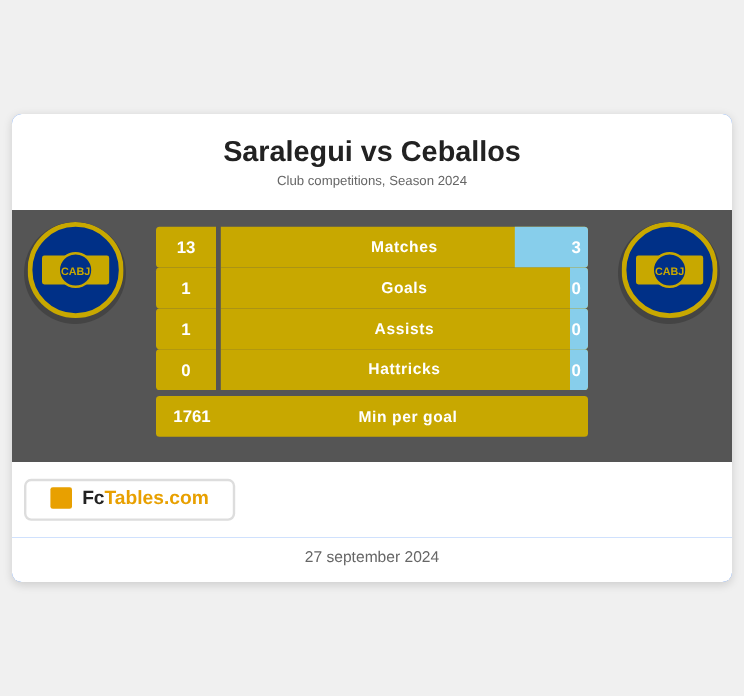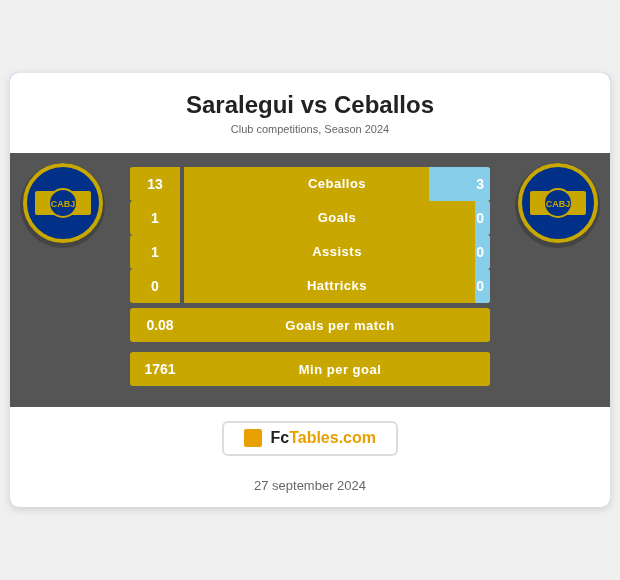--- a/index.html
+++ b/index.html
@@ -153,22 +153,22 @@
       display: flex;
       align-items: center;
       justify-content: center;
       font-size: 13px;
       font-weight: bold;
       color: #fff;
       border-radius: 0 3px 3px 0;
       letter-spacing: 0.5px;
     }
     .watermark {
-      text-align: center;
-      padding: 14px 20px;
+      text-align: left;
+      padding: 14px 10px;
       background: #fff;
     }
     .watermark-box {
       display: inline-block;
       border: 2px solid #ddd;
       border-radius: 6px;
       padding: 6px 20px;
     }
     .watermark-text {
       font-size: 16px;
@@ -225,21 +225,21 @@
           <circle cx="40" cy="40" r="14" fill="#003087" stroke="#c8a800" stroke-width="2"></circle>
           <text x="40" y="44" text-anchor="middle" fill="#c8a800" font-size="9" font-weight="bold" font-family="Arial">CABJ</text>
         </svg>
       </div>
     </div>
 
     <div class="stats-container" id="stats-with-right">
     <div class="stat-row">
           <div class="stat-left-val">13</div>
           <div class="stat-bar-wrap">
-            <div class="stat-label">Ceballos</div>
+            <div class="stat-label">Matches</div>
             <div class="stat-bar-fill" style="width: 20%;"></div>
             <div class="stat-right-val">3</div>
           </div>
         </div>
         <div class="stat-row">
           <div class="stat-left-val">1</div>
           <div class="stat-bar-wrap">
             <div class="stat-label">Goals</div>
             <div class="stat-bar-fill" style="width: 5%;"></div>
             <div class="stat-right-val">0</div>
@@ -259,24 +259,20 @@
             <div class="stat-label">Hattricks</div>
             <div class="stat-bar-fill" style="width: 5%;"></div>
             <div class="stat-right-val">0</div>
           </div>
         </div>
       </div>
 
     <div style="height:8px"></div>
 
     <div class="stats-container" id="stats-full-width">
-    <div class="stat-row-full" style="margin-bottom: 5px;">
-          <div class="stat-full-left">0.08</div>
-          <div class="stat-full-label">Goals per match</div>
-        </div>
         <div class="stat-row-full" style="margin-bottom: 5px;">
           <div class="stat-full-left">1761</div>
           <div class="stat-full-label">Min per goal</div>
         </div>
       </div>
   </div>
 
   <div class="watermark">
     <div class="watermark-box">
       <span class="watermark-icon"></span>

